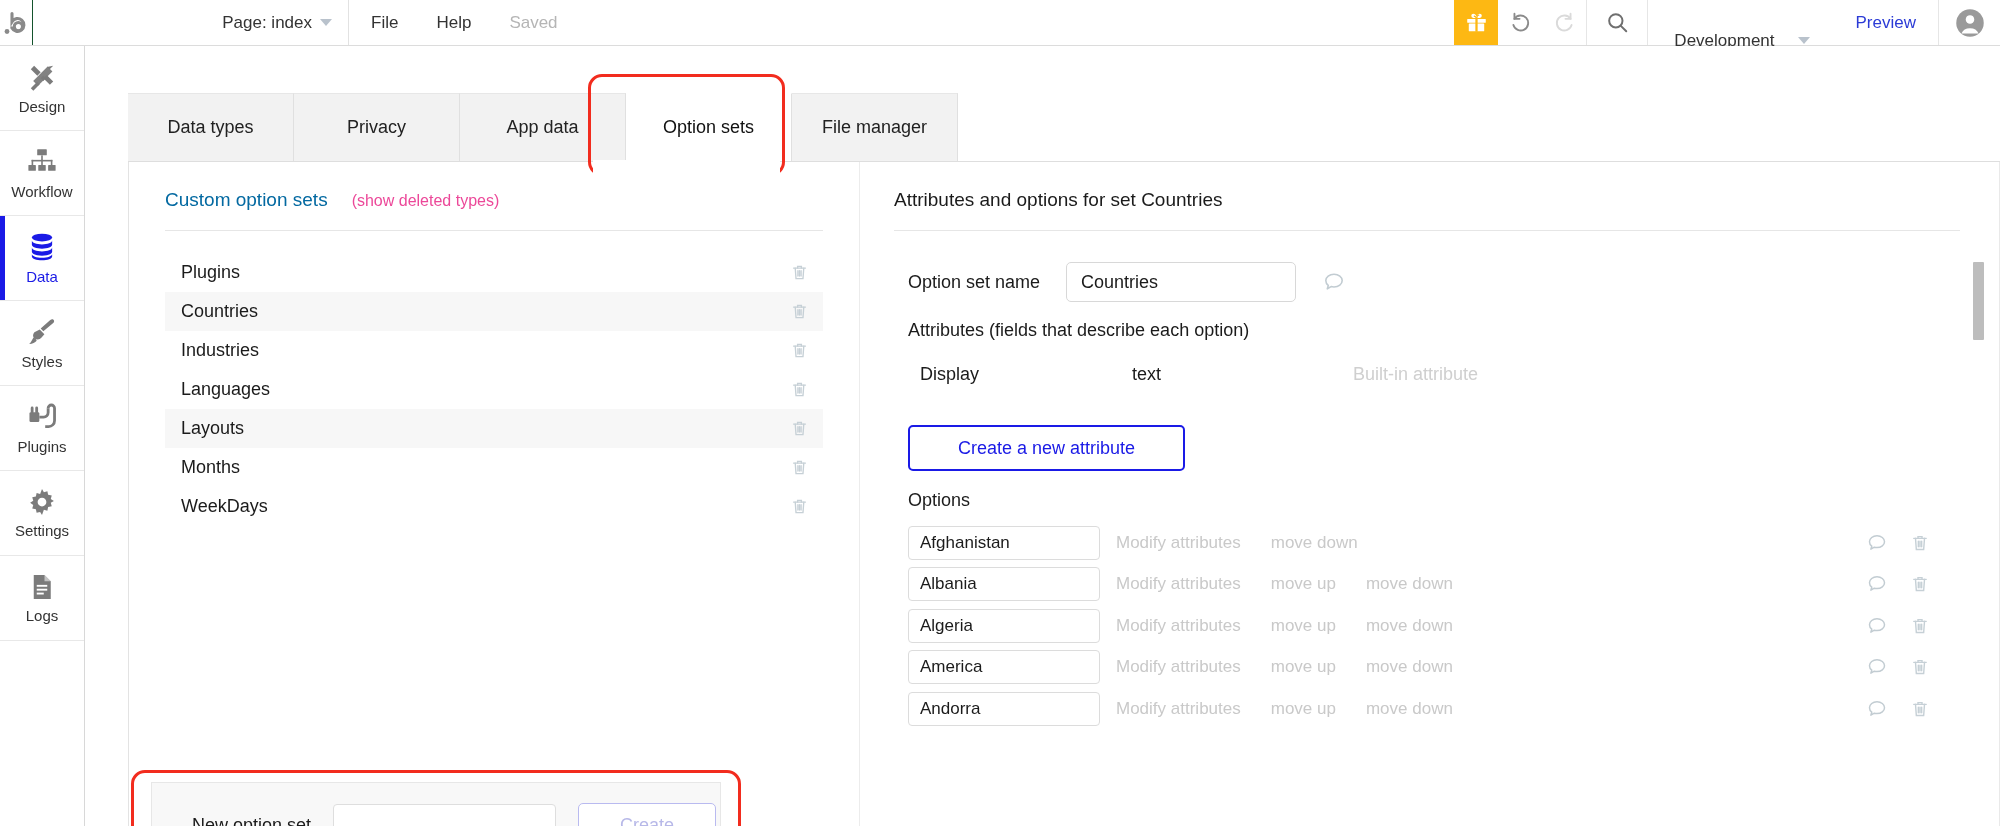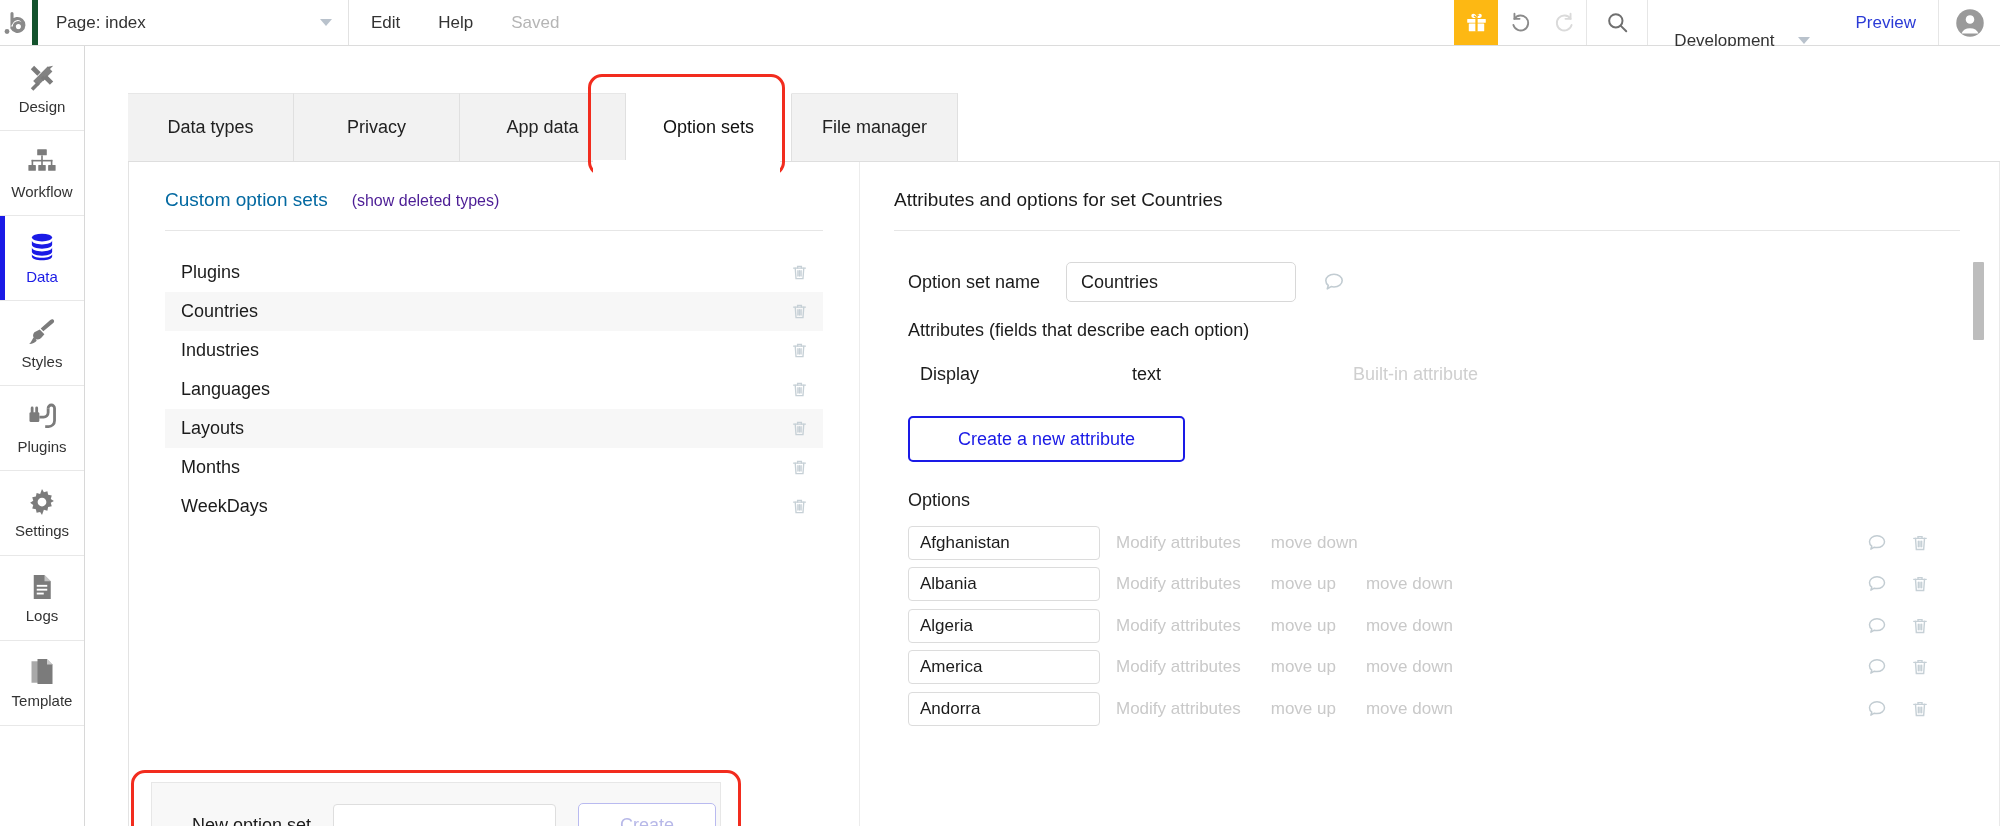--- a/index.html
+++ b/index.html
@@ -16,22 +16,22 @@
     position: absolute; top: 0; left: 0; width: 2000px; height: 46px;
     background: #ffffff; border-bottom: 1px solid #dcdcdc;
     display: flex; align-items: stretch;
   }
   .tb-logo {
     width: 32px; display: flex; align-items: center; justify-content: center;
     color: #8a8a8a;
   }
   .tb-logo svg { display: block; }
   .tb-page {
-    width: 317px; border-left: 6px solid #14532d; border-right: 1px solid #e2e2e2;
-    display: flex; align-items: center; padding: 0 16px 0 18px; gap: 8px;
+    width: 317px; border-left: 1px solid #14532d; border-right: 1px solid #e2e2e2;
+    display: flex; align-items: center; padding: 0 16px 0 18px; gap: 8px; text-align: right;
   }
   .tb-page-label { font-size: 17px; color: #333; flex: 1; white-space: nowrap; }
   .caret-down {
     width: 0; height: 0; border-left: 6px solid transparent;
     border-right: 6px solid transparent; border-top: 7px solid #b9c2cc;
   }
   .tb-menu { display: flex; align-items: center; padding: 0 0 0 22px; gap: 38px; }
   .tb-menu-item { font-size: 17px; color: #333; white-space: nowrap; }
   .tb-saved { font-size: 17px; color: #b5b5b5; white-space: nowrap; }
   .tb-spacer { flex: 1; }
@@ -105,21 +105,21 @@
     background: #ffffff; border-left: 1px solid #e3e3e3;
   }
 
   
   .col-left { position: absolute; top: 0; left: 0; width: 730px; bottom: 0; }
   .col-head {
     position: absolute; top: 27px; left: 36px; display: flex;
     align-items: baseline; gap: 24px;
   }
   .col-head-title { font-size: 19px; color: #0369a1; white-space: nowrap; }
-  .col-head-sub { font-size: 16px; color: #4c1d95; white-space: nowrap; }
+  .col-head-sub { font-size: 16px; color: #ec4899; white-space: nowrap; }
   .col-rule {
     position: absolute; top: 68px; left: 36px; width: 658px; height: 1px;
     background: #e6e6e6;
   }
 
   .set-list { position: absolute; top: 91px; left: 36px; width: 658px; }
   .set-row {
     position: relative; height: 39px; display: flex; align-items: center;
     padding: 0 14px 0 16px;
   }
@@ -191,21 +191,21 @@
     position: absolute; left: 12px; top: 0; font-size: 18px; color: #1b1b1b;
   }
   .r-attr-type {
     position: absolute; left: 224px; top: 0; font-size: 18px; color: #1b1b1b;
   }
   .r-attr-builtin {
     position: absolute; left: 445px; top: 0; font-size: 18px; color: #cfcfcf;
     white-space: nowrap;
   }
   .r-create-attr {
-    position: absolute; top: 254px; left: 48px; width: 277px; height: 46px;
+    position: absolute; top: 263px; left: 48px; width: 277px; height: 46px;
     background: #ffffff; border: 2px solid #1a1ae6; border-radius: 5px;
     color: #1a1ae6; font-size: 18px;
     font-family: "Liberation Sans", sans-serif;
     display: flex; align-items: center; justify-content: center;
   }
 
   .r-options-title {
     position: absolute; top: 328px; left: 48px; font-size: 18px; color: #1b1b1b;
   }
   .r-opts { position: absolute; top: 360px; left: 48px; right: 0; }
@@ -250,21 +250,21 @@
         <circle cx="15.4" cy="16.6" r="4.1" fill="none" stroke="#8a8a8a" stroke-width="3.1"></circle>
       </svg>
     </div>
 
     <div class="tb-page">
       <span class="tb-page-label">Page: index</span>
       <span class="caret-down"></span>
     </div>
 
     <div class="tb-menu">
-      <span class="tb-menu-item">Edit</span>
+      <span class="tb-menu-item">File</span>
       <span class="tb-menu-item">Help</span>
       <span class="tb-saved">Saved</span>
     </div>
 
     <div class="tb-spacer"></div>
 
     <div class="tb-gift">
       <svg width="25" height="25" viewBox="0 0 24 24" fill="#ffffff">
         <path d="M12 6.2c-.6-1.6-1.7-2.6-3-2.6a2 2 0 0 0 0 4h2.1c-.2-.6-.6-1-1.1-1a.7.7 0 1 1 0-1.4c.9 0 1.6.9 2 2zM13 7.6h2.1a2 2 0 1 0 0-4c-1.3 0-2.4 1-3 2.6.4-1.1 1.1-2 2-2a.7.7 0 1 1 0 1.4c-.5 0-.9.4-1.1 1z"></path>
         <rect x="3.1" y="8.6" width="17.8" height="3.6" rx="0.5"></rect>
@@ -394,30 +394,20 @@
           <path d="M5.4 2.4 h8.6 l5 5 v14.2 H5.4z"></path>
           <path d="M14 2.4 l5 5 h-5z" fill="#ffffff" opacity="0.55"></path>
           <rect x="7.8" y="10.3" width="8.4" height="1.5" fill="#ffffff"></rect>
           <rect x="7.8" y="13.4" width="8.4" height="1.5" fill="#ffffff"></rect>
           <rect x="7.8" y="16.5" width="5.6" height="1.5" fill="#ffffff"></rect>
         </svg>
       </span>
       <span class="rail-label">Logs</span>
     </div>
 
-    <div class="rail-item">
-      <span class="rail-ico">
-        <svg width="30" height="30" viewBox="0 0 24 24" fill="currentColor">
-          <path d="M3.6 3.4 h8.4 l3.4 3.4 v13.8 H3.6z" opacity="0.65"></path>
-          <path d="M8.4 1.6 h7.6 l4.4 4.4 v15.6 H8.4z" fill="currentColor"></path>
-          <path d="M16 1.6 l4.4 4.4 h-4.4z" fill="#ffffff" opacity="0.6"></path>
-        </svg>
-      </span>
-      <span class="rail-label">Template</span>
-    </div>
   </div>
 
   <div class="content">
 
     <div class="tabstrip">
       <div class="tab">Data types</div>
       <div class="tab">Privacy</div>
       <div class="tab">App data</div>
       <div class="tab active">Option sets</div>
       <div class="tab">File manager</div>

